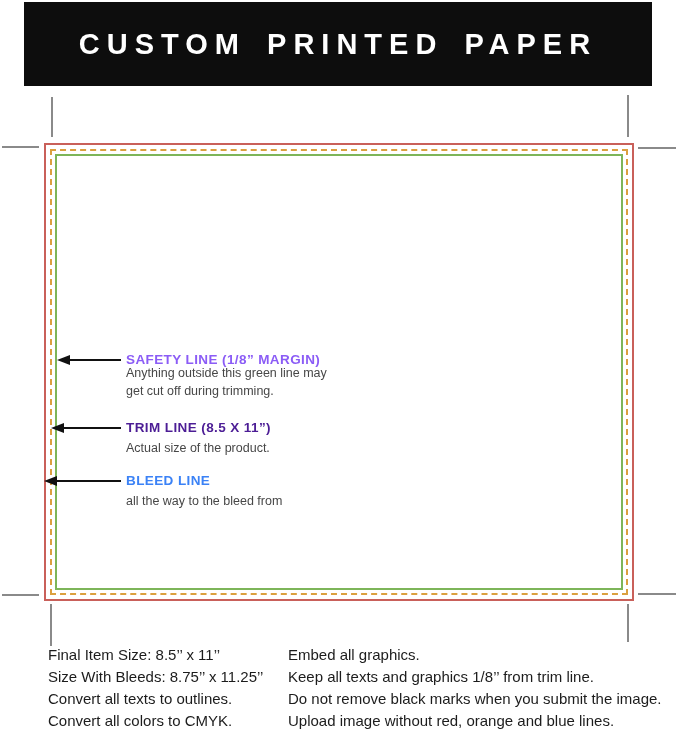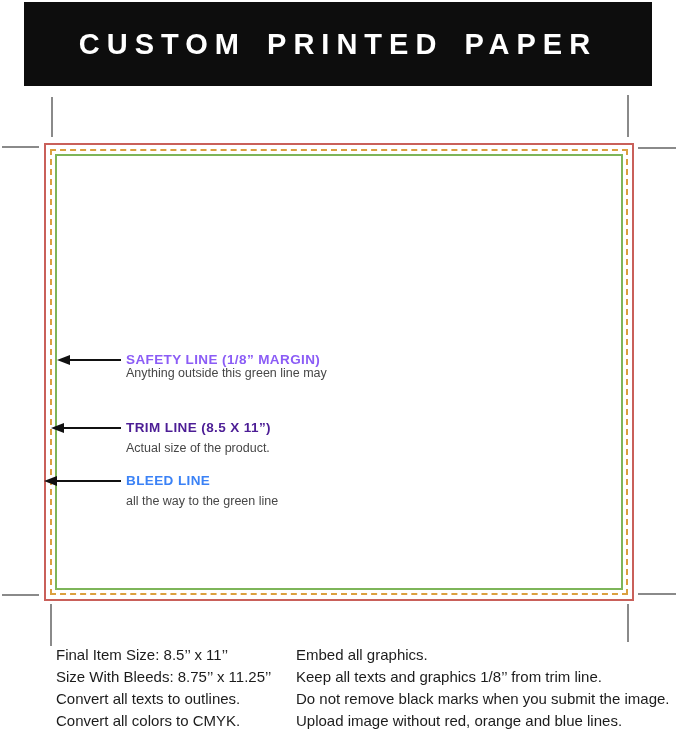--- a/index.html
+++ b/index.html
@@ -58,21 +58,21 @@
   .ann-label.bleed  { top: 473px; color: #3b82f6; }
   .ann-desc { position: absolute; left: 126px; font-size: 12.5px; color: #474747; line-height: 18px; white-space: nowrap; }
   .ann-desc.safety { top: 356px; margin-top: 8px; }
   .ann-desc.trim   { top: 439px; }
   .ann-desc.bleed  { top: 492px; }
 
   
   .footer-col { position: absolute; top: 644px; font-size: 15px; color: #1c1c1c; line-height: 22px; white-space: nowrap; }
   .footer-col.left  { left: 48px; }
   .footer-col.right { left: 288px; }
-  .footer-col div { height: 22px; margin-left: 8px; }
+  .footer-col div { height: 22px; }
 </style>
 </head>
 <body>
 
 <div class="page">
 
   <header class="titlebar">
     <h1>CUSTOM PRINTED PAPER</h1>
   </header>
 
@@ -89,38 +89,39 @@
   <div class="rect trim"></div>
   <div class="rect safety"></div>
 
   <div class="arrow safety-arrow">
     <span class="head"></span>
     <span class="shaft"></span>
   </div>
   <div class="ann-label safety">SAFETY LINE (1/8” MARGIN)</div>
   <div class="ann-desc safety">
     <div>Anything outside this green line may</div>
+    <div>get cut off during trimming.</div>
   </div>
 
   <div class="arrow trim-arrow">
     <span class="head"></span>
     <span class="shaft"></span>
   </div>
   <div class="ann-label trim">TRIM LINE (8.5 X 11”)</div>
   <div class="ann-desc trim">
     <div>Actual size of the product.</div>
   </div>
 
   <div class="arrow bleed-arrow">
     <span class="head"></span>
     <span class="shaft"></span>
   </div>
   <div class="ann-label bleed">BLEED LINE</div>
   <div class="ann-desc bleed">
-    <div>all the way to the green line</div>
+    <div>all the way to the bleed from</div>
   </div>
 
   <div class="footer-col left">
     <div>Final Item Size: 8.5’’ x 11’’</div>
     <div>Size With Bleeds: 8.75’’ x 11.25’’</div>
     <div>Convert all texts to outlines.</div>
     <div>Convert all colors to CMYK.</div>
   </div>
   <div class="footer-col right">
     <div>Embed all graphics.</div>

